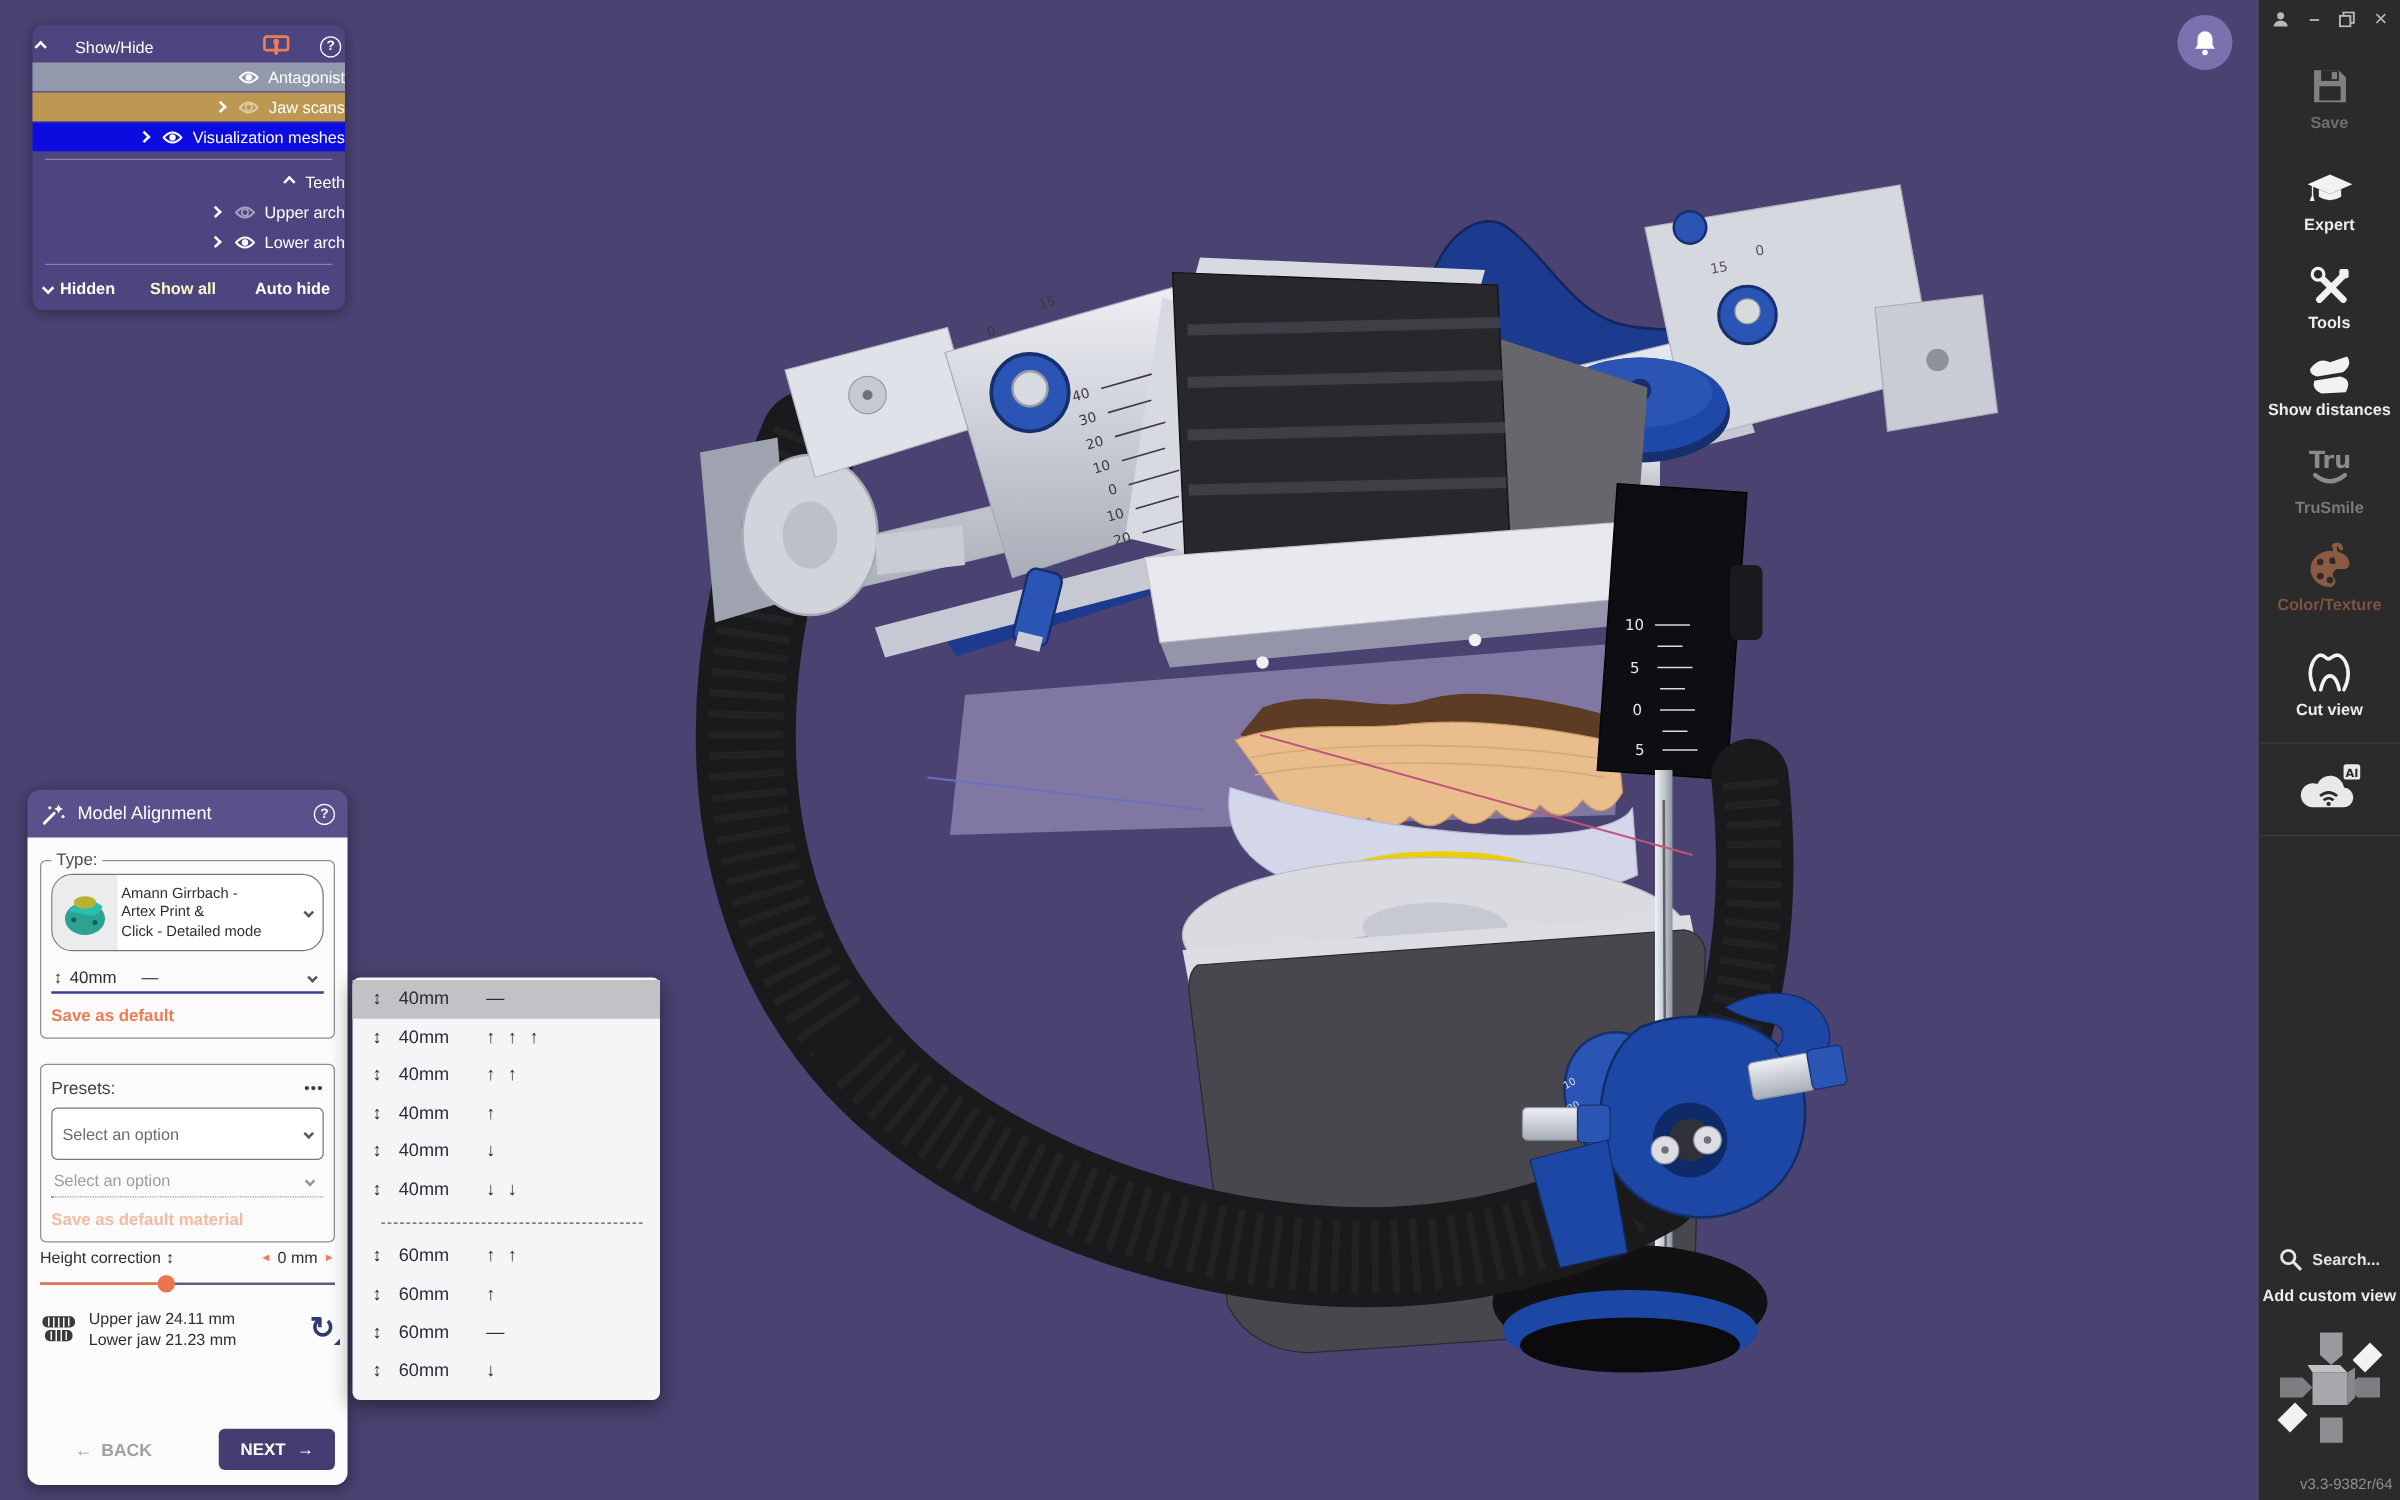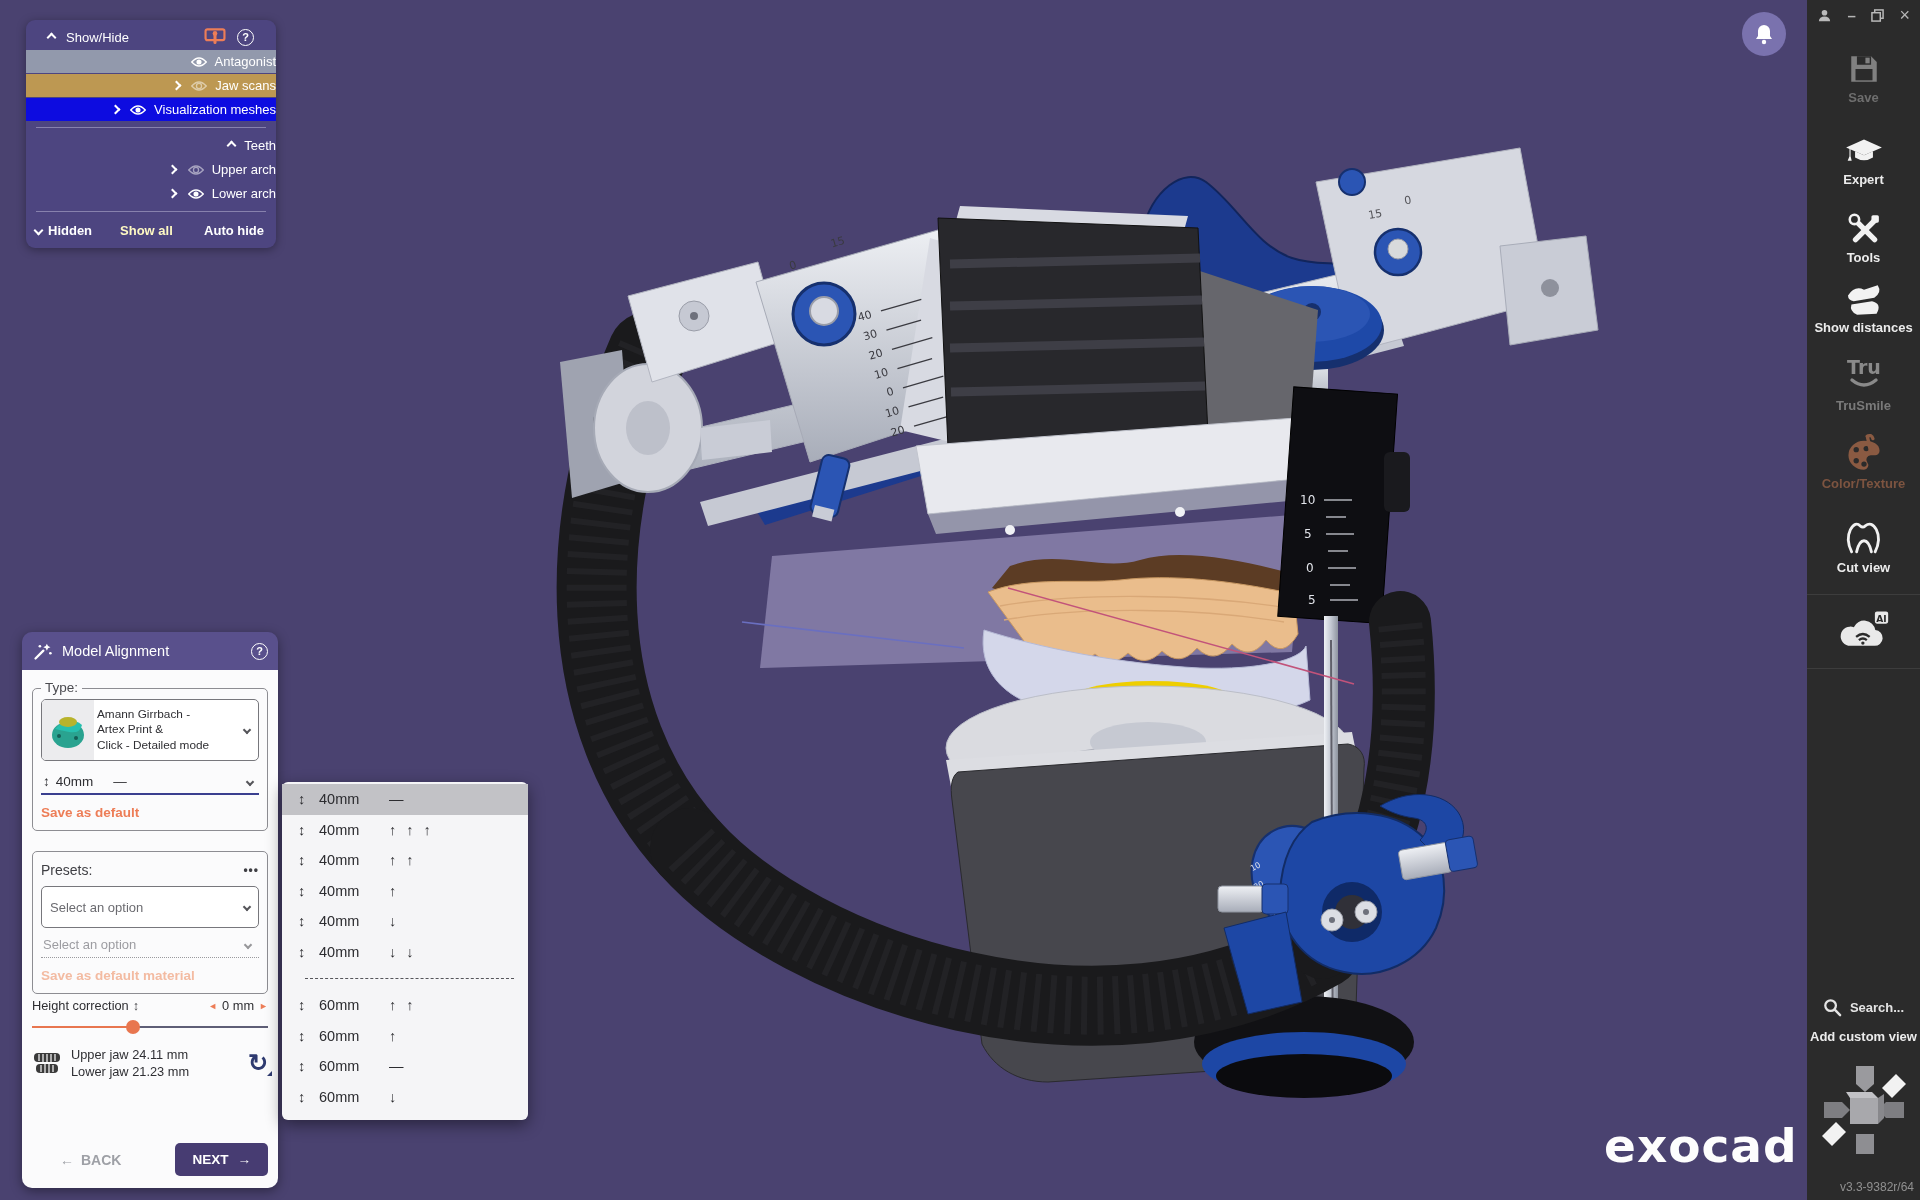--- a/index.html
+++ b/index.html
@@ -10,21 +10,21 @@
   
   #viewport{position:absolute;inset:0;z-index:1;}
   #brand{position:absolute;left:1604px;top:1118px;z-index:3;font-family:"DejaVu Sans",sans-serif;
     font-weight:bold;font-size:47px;color:#fdfdfd;letter-spacing:1px;}
   #bell{position:absolute;left:1742px;top:12px;width:44px;height:44px;border-radius:50%;
     background:#7a72ae;display:flex;align-items:center;justify-content:center;z-index:3;}
 
   
   .panel-sh{position:absolute;left:26px;top:20px;width:250px;z-index:10;background:#4d4580;
     border-radius:9px;box-shadow:0 2px 10px rgba(0,0,0,.35);padding:5px 0 6px;color:#fff;font-size:13px;}
-  .sh-head{display:flex;align-items:center;height:24px;padding:0 22px;gap:11px;}
+  .sh-head{display:flex;align-items:center;height:24px;padding:0 3px;gap:24px;}
   .sh-title{flex:1;}
   .helpc{width:17px;height:17px;border:1.6px solid #fff;border-radius:50%;font-size:11px;font-weight:bold;
     display:flex;align-items:center;justify-content:center;color:#fff;}
   .sh-row{display:flex;align-items:center;height:23px;margin:1px 0;padding-left:9px;gap:6px;justify-content:flex-end;}
   .slot{width:14px;display:flex;justify-content:center;}
   .eyeslot{width:20px;display:flex;justify-content:center;}
   .bg-ant{background:#9299ac;}
   .bg-jaw{background:#bd9852;}
   .bg-viz{background:#0d0ce0;}
   .sh-div{height:1px;background:#8781ad;margin:6px 10px;}
@@ -47,21 +47,21 @@
   
   #ma{position:absolute;left:22px;top:632px;width:256px;height:556px;z-index:10;
     box-shadow:0 3px 12px rgba(0,0,0,.4);border-radius:10px;display:flex;flex-direction:column;}
   .ma-head{height:38px;background:#59508c;border-radius:10px 10px 0 0;display:flex;align-items:center;
     padding:0 10px;gap:9px;color:#fff;font-size:14.5px;}
   .ma-title{flex:1;}
   .ma-body{flex:1;background:#fbfbfc;border-radius:0 0 10px 10px;padding:12px 10px 12px;
     display:flex;flex-direction:column;color:#2f2f33;}
   .fset{border:1px solid #8d8d92;border-radius:5px;padding:10px 8px 10px;position:relative;}
   .legend{position:absolute;top:-9px;left:8px;background:#fbfbfc;padding:0 4px;font-size:13.5px;color:#4a4a4f;}
-  .type-sel{border:1px solid #77777c;border-radius:5px;height:62px;display:flex;align-items:center;
+  .type-sel{border:1px solid #77777c;border-radius:17px;height:62px;display:flex;align-items:center;
     background:#fff;overflow:hidden;}
   .type-thumb{width:52px;height:60px;background:#ececee;display:flex;align-items:center;justify-content:center;flex:none;}
   .type-text{flex:1;font-size:11.8px;line-height:1.3;padding:0 3px;}
   .hsel{margin-top:9px;height:25px;display:flex;align-items:center;border-bottom:2px solid #3a3f8f;
     font-size:13.5px;gap:6px;padding:0 6px 0 2px;}
   .hsel .variant{margin-left:14px;}
   .hsel .chev{margin-left:auto;}
   .linkbtn{margin-top:10px;color:#ed7d57;font-weight:bold;font-size:13.5px;}
   .linkbtn.disabled{color:#f3bba2;}
   .ps-head{display:flex;align-items:center;font-size:14px;color:#3f3f44;}
@@ -332,21 +332,20 @@
         <polygon points="1224,928 1286,912 1302,1002 1248,1014" fill="#1d47a5" stroke="#122c66"></polygon>
       </g>
 
       <g>
         <line x1="1008" y1="588" x2="1354" y2="684" stroke="#c2537a" stroke-width="1.6"></line>
         <line x1="742" y1="622" x2="964" y2="648" stroke="#6a6fc0" stroke-width="1.6"></line>
       </g>
     </svg>
   </div>
 
-  <div id="brand">exocad</div>
   <div id="bell">
     <svg width="20" height="22" viewBox="0 0 20 22">
       <path d="M10 2 a6 6 0 0 1 6 6 v5 l2 3 H2 l2 -3 V8 a6 6 0 0 1 6 -6 Z" fill="#fff"></path>
       <circle cx="10" cy="19" r="2.2" fill="#fff"></circle>
     </svg>
   </div>
 
   <div class="panel-sh">
     <div class="sh-head">
       <span class="chev u"></span>

